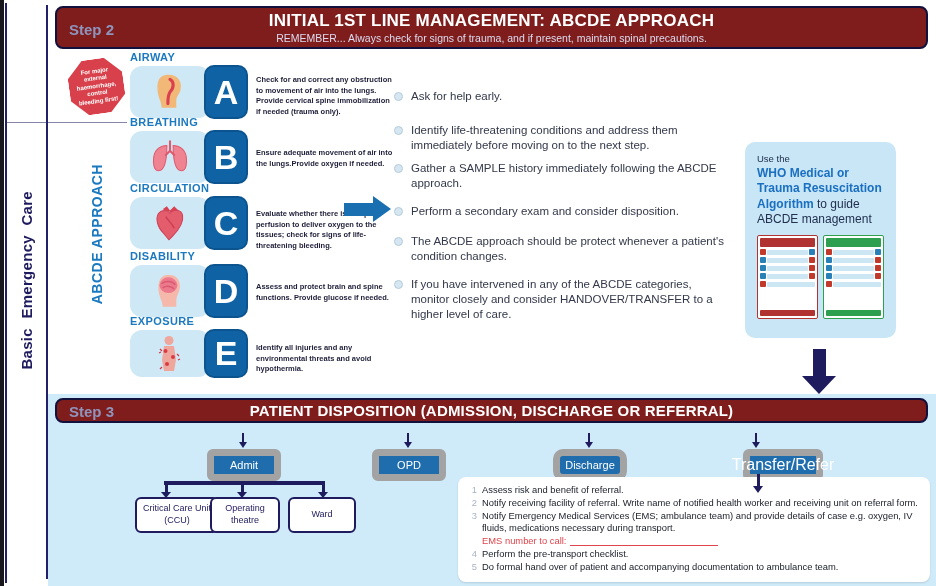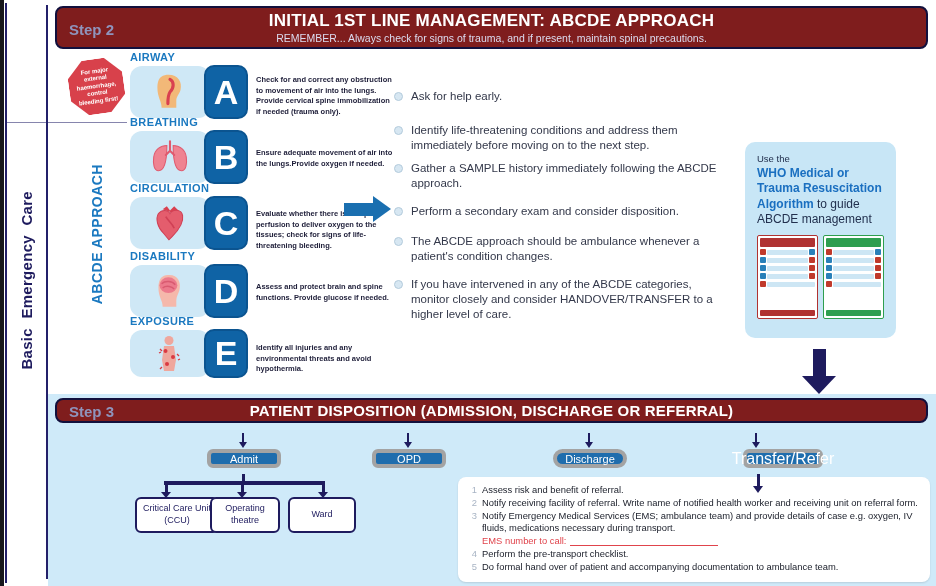--- a/index.html
+++ b/index.html
@@ -80,21 +80,21 @@
   .big-down { position:absolute; left:801px; top:349px; width:36px; display:flex; flex-direction:column; align-items:center; }
   .big-down .bar { width:13px; height:27px; background:#1e1b5e; }
   .big-down .tri { width:0; height:0; border-left:17px solid transparent; border-right:17px solid transparent; border-top:18px solid #1e1b5e; }
 
   
   .step3-bg { position:absolute; left:48px; top:394px; width:888px; height:192px; background:#cfeaf9; }
   .stub { position:absolute; top:433px; display:flex; flex-direction:column; align-items:center; z-index:2; }
   .stub .ln { width:2px; height:9px; background:#1e1b5e; }
   .stub .tri { width:0; height:0; border-left:4.5px solid transparent; border-right:4.5px solid transparent; border-top:6px solid #1e1b5e; }
   .s0{left:239px} .s1{left:404px} .s2{left:585px} .s3{left:752px}
-  .disp-btn { position:absolute; top:449px; height:19px; background:#1f6dad; border:4px solid #a3a3a3; border-radius:6px; color:#fff; font-size:11px; display:flex; align-items:center; justify-content:center; z-index:2; cursor:pointer; }
+  .disp-btn { position:absolute; top:449px; height:32px; background:#1f6dad; border:7px solid #a3a3a3; border-radius:6px; color:#fff; font-size:11px; display:flex; align-items:center; justify-content:center; z-index:2; cursor:pointer; }
   .btn-admit{left:207px; width:74px;} .btn-opd{left:372px; width:74px;} .btn-discharge{left:553px; width:74px;border-radius:10px;} .btn-transfer{left:743px; width:80px; font-size:16px;}
 
   
   .tree-line { position:absolute; background:#1e1b5e; z-index:1; }
   .tv-main { left:242px; top:474px; width:3px; height:9px; }
   .th-main { left:164px; top:481px; width:161px; height:4px; }
   .tree-stub { position:absolute; top:485px; display:flex; flex-direction:column; align-items:center; z-index:1; }
   .ts0{left:161px} .ts1{left:237px} .ts2{left:318px}
   .tree-stub .ln { width:3px; height:7px; background:#1e1b5e; }
   .tree-stub .tri { width:0; height:0; border-left:5px solid transparent; border-right:5px solid transparent; border-top:6px solid #1e1b5e; }
@@ -237,21 +237,21 @@
   <div class="tip t2">
     <span class="tip-dot"></span>
     <span class="tip-text">Gather a SAMPLE history immediately following the ABCDE approach.</span>
   </div>
   <div class="tip t3">
     <span class="tip-dot"></span>
     <span class="tip-text">Perform a secondary exam and consider disposition.</span>
   </div>
   <div class="tip t4">
     <span class="tip-dot"></span>
-    <span class="tip-text">The ABCDE approach should be ambulance whenever a patient's condition changes.</span>
+    <span class="tip-text">The ABCDE approach should be protect whenever a patient's condition changes.</span>
   </div>
   <div class="tip t5">
     <span class="tip-dot"></span>
     <span class="tip-text">If you have intervened in any of the ABCDE categories, monitor closely and consider HANDOVER/TRANSFER to a higher level of care.</span>
   </div>
 
   <div class="who-card">
     <div class="who-prefix">Use the</div>
     <div class="who-main">
       <span class="who-link">WHO Medical or Trauma Resuscitation Algorithm</span><span> to guide ABCDE management</span>

